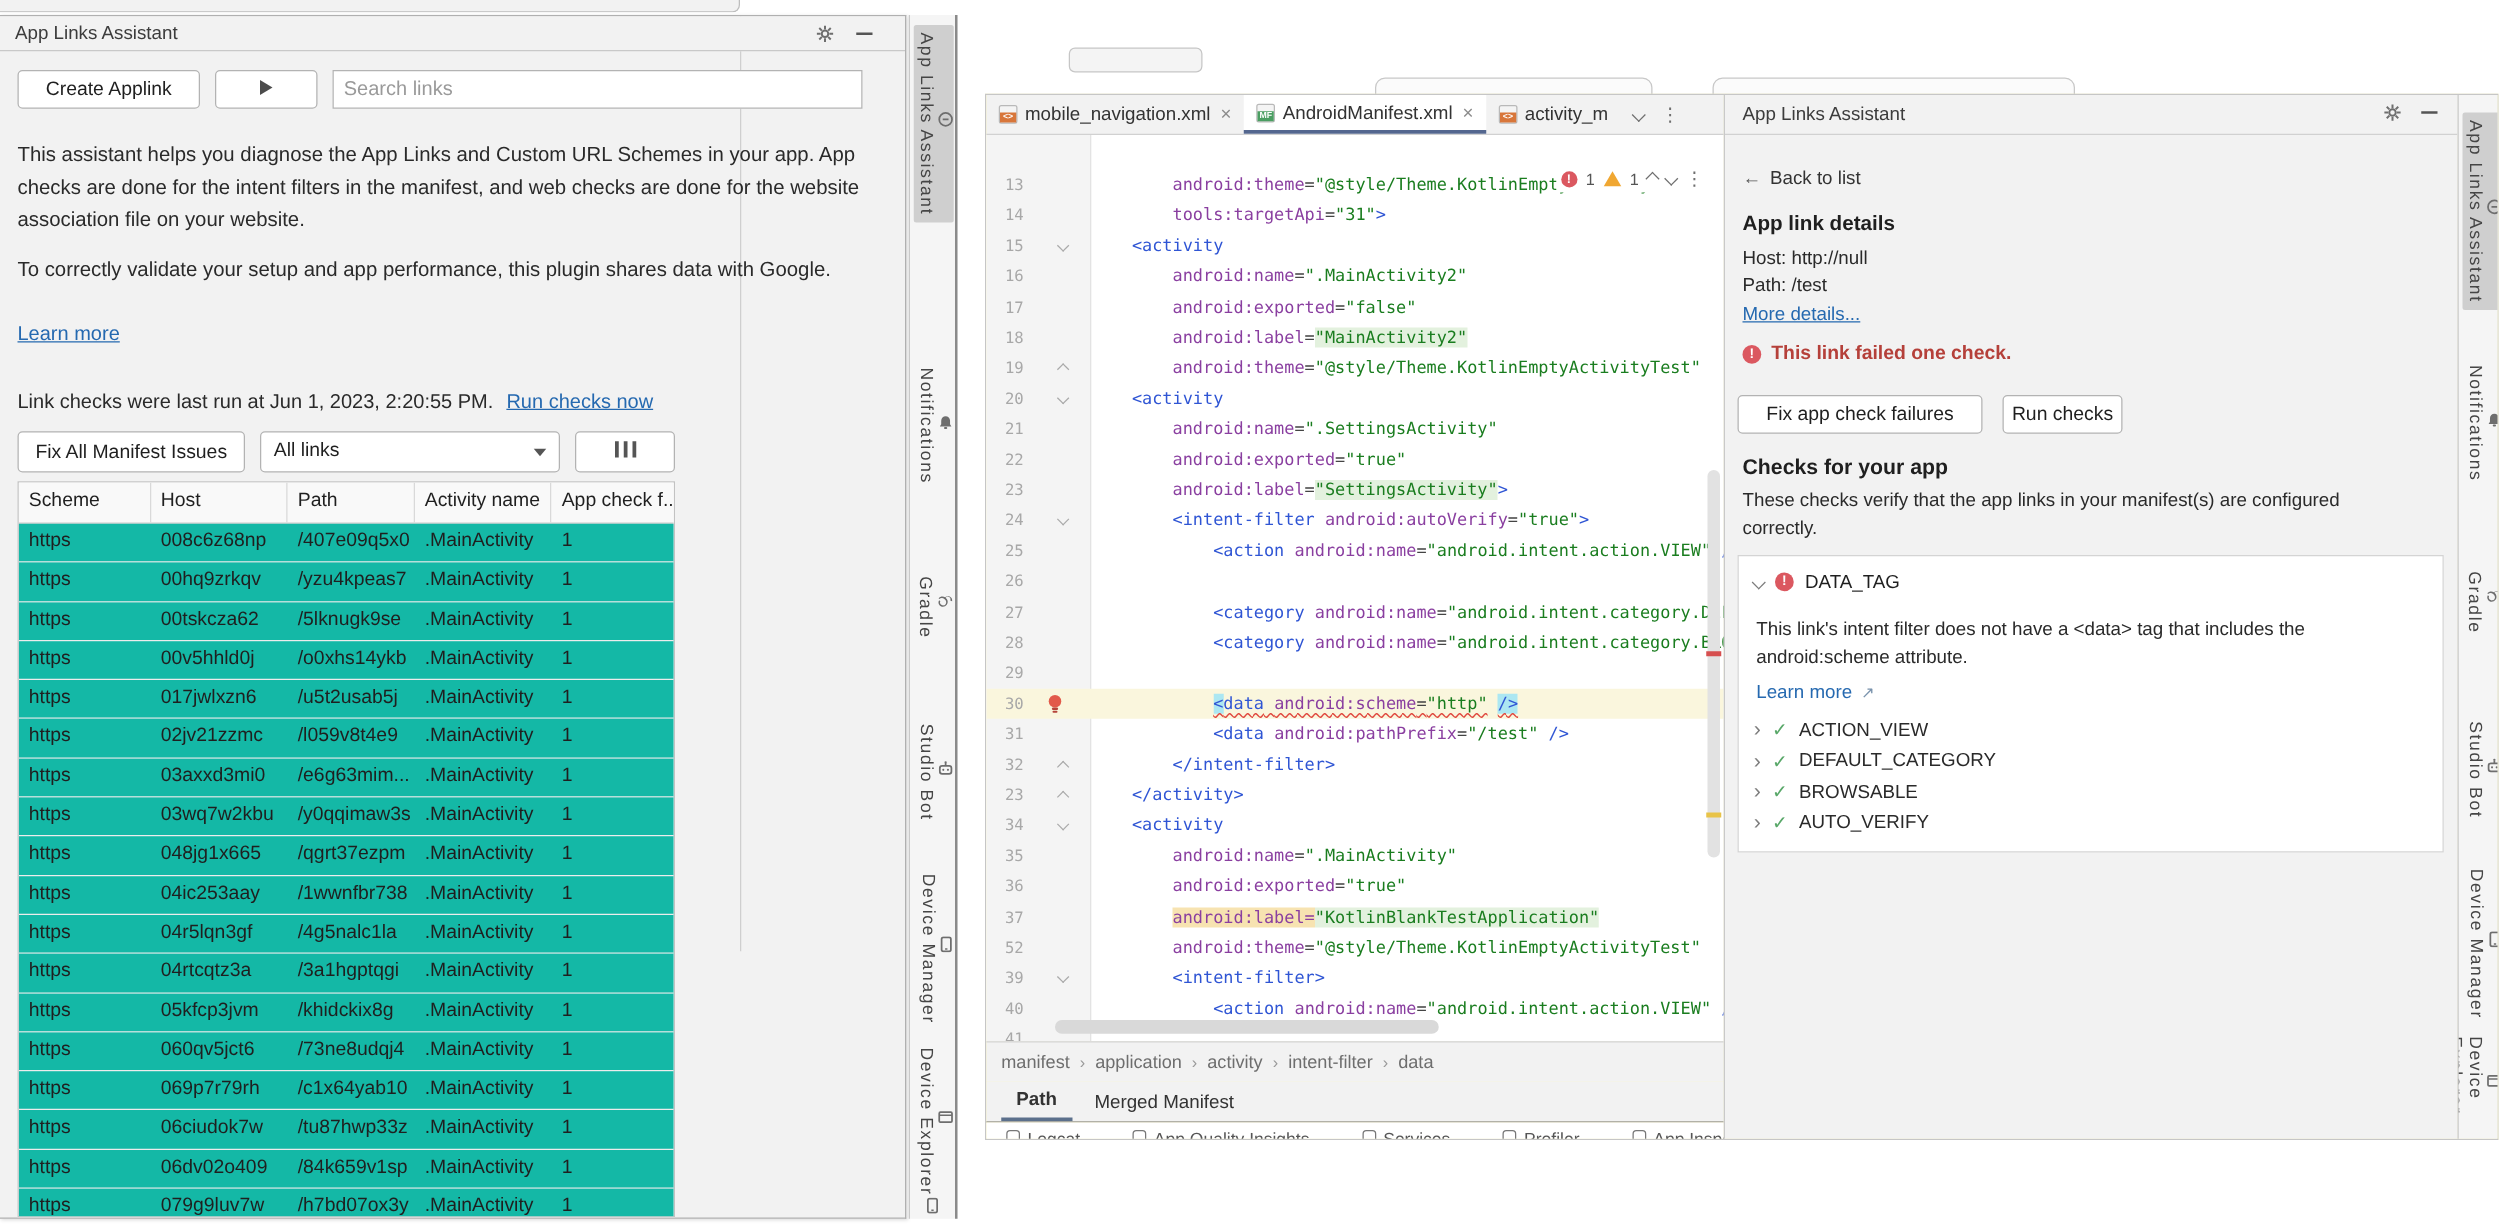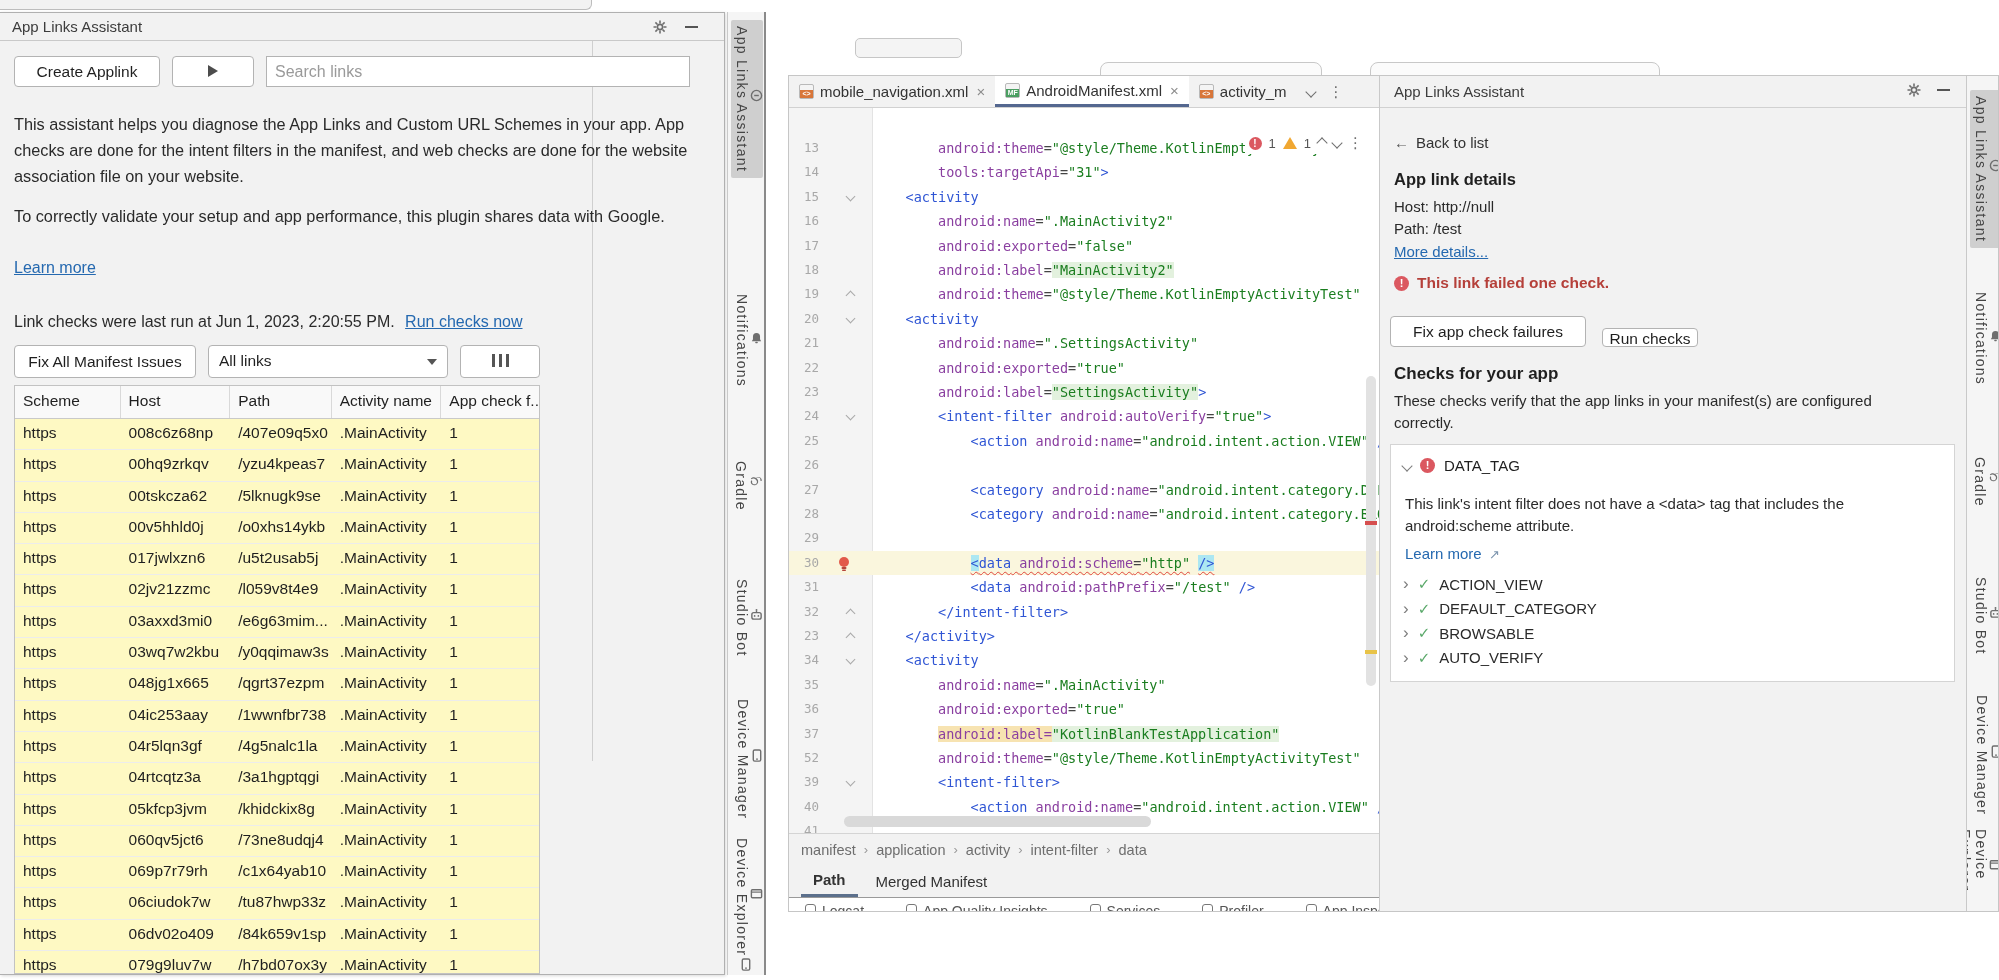--- a/index.html
+++ b/index.html
@@ -28,21 +28,21 @@
   a.lnk{color:#2569b0;text-decoration:underline;cursor:pointer;}
   .playtri{display:inline-block;width:0;height:0;border-left:10px solid #4c4c4c;border-top:6px solid transparent;border-bottom:6px solid transparent;}
   .caret-down{display:inline-block;width:0;height:0;border-left:5px solid transparent;border-right:5px solid transparent;border-top:6px solid #555;}
   .colbars span{display:inline-block;width:3px;height:13px;background:#555;margin:0 2px;}
 
   
   #lw-table{left:14px;top:372px;width:526px;bottom:0;background:#fff;border:1px solid #c2c2c2;overflow:hidden;}
   .thead{display:flex;height:33px;background:#f9f9f9;border-bottom:1px solid #c9c9c9;}
   .thead .th{font-size:15.5px;color:#1f1f1f;padding:6px 0 0 8px;border-right:1px solid #d9d9d9;white-space:nowrap;overflow:hidden;}
   .thead .th:last-child{border-right:none;}
-  .trow{display:flex;height:31.3px;border-bottom:1px solid #ececec;background:#fef9c3;cursor:pointer;}
+  .trow{display:flex;height:31.3px;border-bottom:1px solid #ececec;background:#14b8a6;cursor:pointer;}
   .trow .td{font-size:15.5px;color:#1f1f1f;padding:5px 0 0 8px;white-space:nowrap;overflow:hidden;}
   .c0{width:106px;} .c1{width:110px;} .c2{width:102px;} .c3{width:110px;} .c4{width:98px;}
 
   
   .strip{background:#f5f5f5;border-left:1px solid #c9c9c9;overflow:hidden;}
   #strip-left{left:727px;top:12px;width:39px;height:963px;border-right:2px solid #8a8a8a;z-index:2;}
   .stripitem{position:absolute;left:3px;width:32px;writing-mode:vertical-rl;display:flex;flex-direction:column;align-items:center;font-size:14px;letter-spacing:1.3px;color:#454545;cursor:pointer;padding:6px 0;}
   .stripitem .sicon{writing-mode:horizontal-tb;margin-bottom:7px;}
   .stripitem.sel{background:#cfcfcf;border-radius:2px;}
   .sicon svg{display:block;}
@@ -496,21 +496,21 @@
       <div class="kv" style="top:122px;">Host: http://null</div>
       <div class="kv" style="top:144px;">Path: /test</div>
       <a class="lnk morelink">More details...</a>
 
       <div class="failrow">
         <span class="errdot">!</span>
         <span class="failtxt">This link failed one check.</span>
       </div>
 
       <button class="btn" style="left:10px;top:240px;width:196px;height:31px;">Fix app check failures</button>
-      <button class="btn" style="left:222px;top:240px;width:96px;height:19px;margin-top:12px;">Run checks</button>
+      <button class="btn" style="left:222px;top:240px;width:96px;height:31px;">Run checks</button>
 
       <div class="h-checks">Checks for your app</div>
       <div class="checksdesc">These checks verify that the app links in your manifest(s) are configured correctly.</div>
 
       <div id="card">
         <div class="cardrow1">
           <span class="chv down" style="border-color:#7c7c7c;"></span>
           <span class="errdot" style="width:15px;height:15px;line-height:15px;font-size:11px;">!</span>
           <span>DATA_TAG</span>
         </div>

